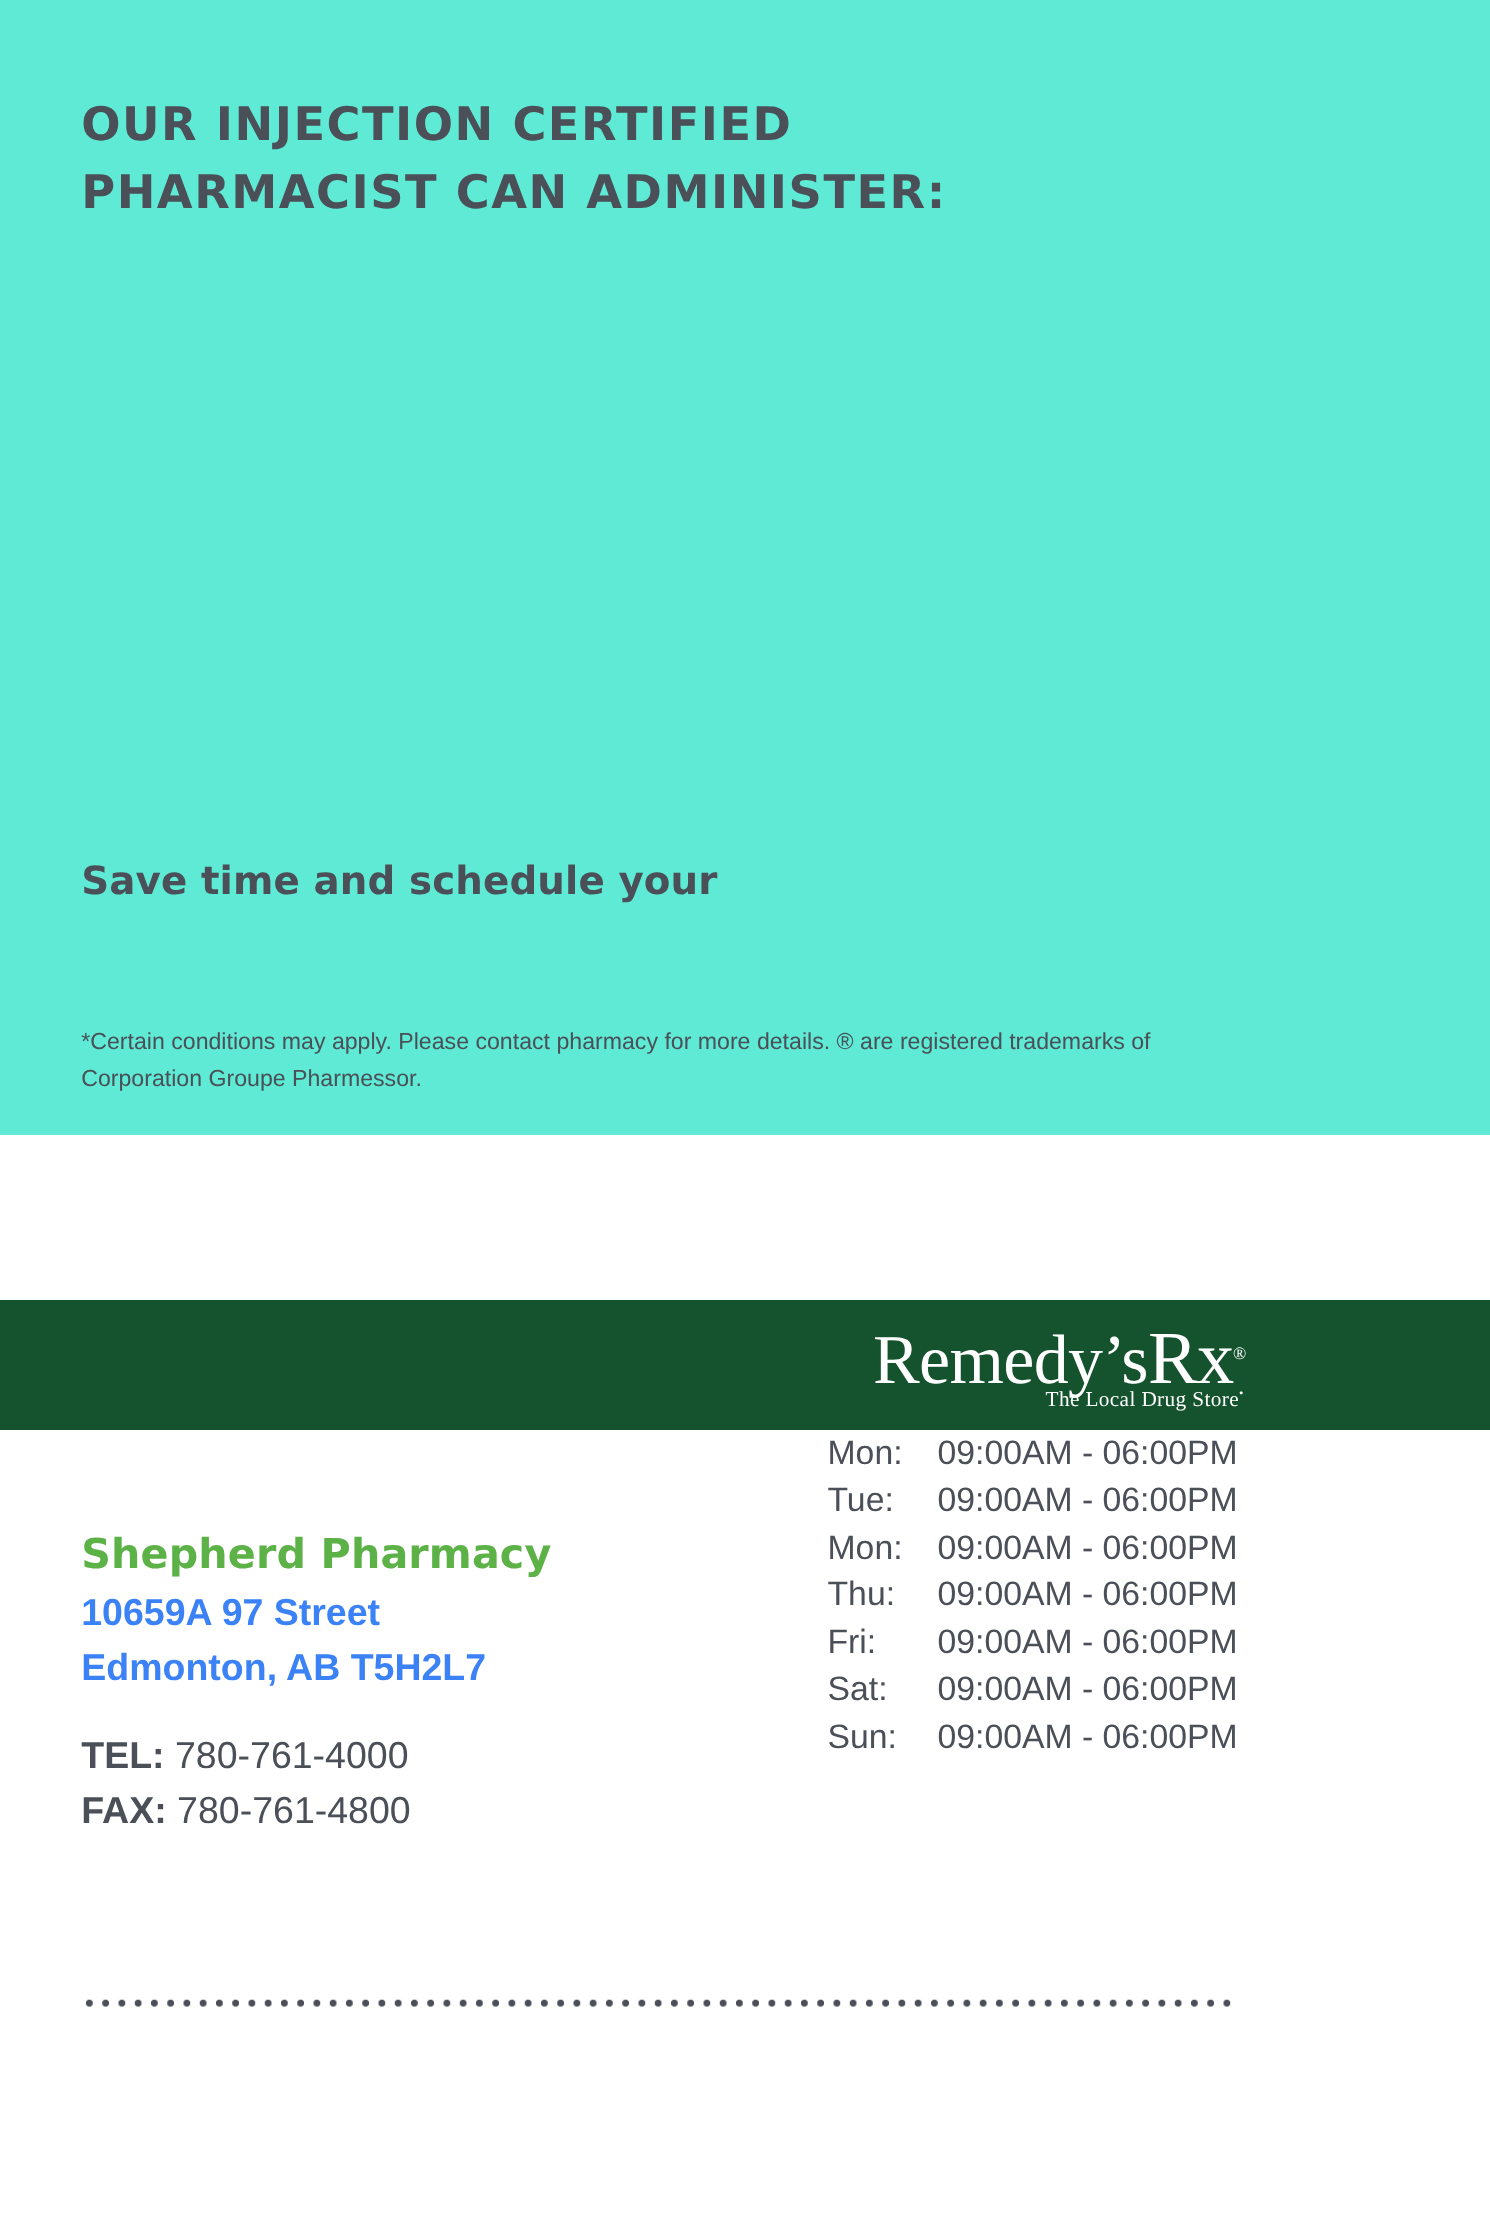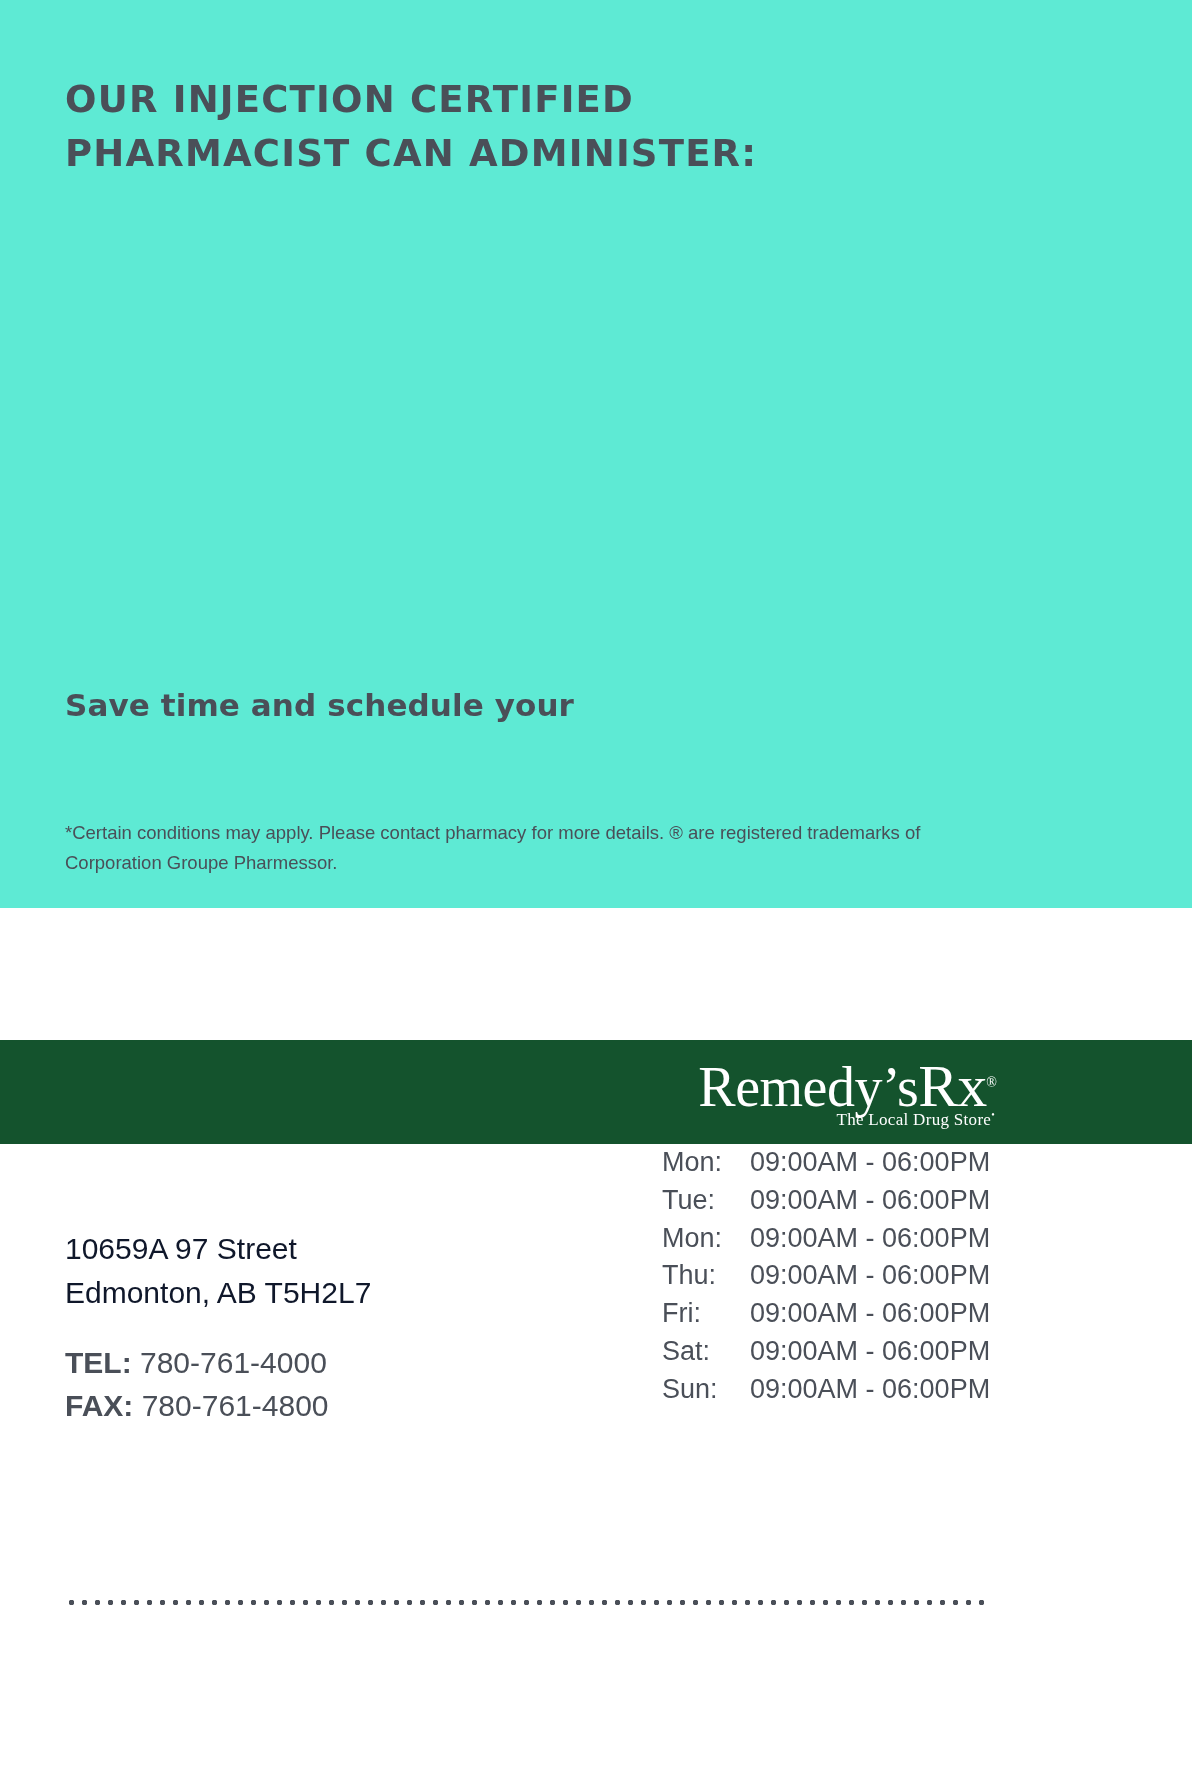--- a/index.html
+++ b/index.html
@@ -139,22 +139,22 @@
     font-size: 33px;
     font-weight: 700;
     color: #5cb247;
     line-height: 1.28;
     letter-spacing: 0.1px;
   }
   .store-addr {
     margin-top: 5px;
     font-family: "Liberation Sans", sans-serif;
     font-size: 30px;
-    font-weight: 400;
-    color: #0f172a;
+    font-weight: 700;
+    color: #3b82f6;
     line-height: 1.46;
   }
   .store-addr div { display: block; }
   .contact-block {
     margin-top: 26px;
     font-family: "Liberation Sans", sans-serif;
     font-size: 30px;
     color: #4a4f58;
     line-height: 1.46;
   }
@@ -233,20 +233,21 @@
 <div class="green-bar">
   <div class="logo-wrap">
     <span class="logo-main"><span>Remedy’s</span><span class="rx">Rx</span><span class="logo-reg">®</span></span>
     <span class="logo-tag"><span>The Local Drug Store</span><span class="tm">•</span></span>
   </div>
 </div>
 
 <div class="info-area">
 
   <div class="store-block">
+    <div class="store-name">Shepherd Pharmacy</div>
     <div class="store-addr">
       <div>10659A 97 Street</div>
       <div>Edmonton, AB T5H2L7</div>
     </div>
     <div class="contact-block">
       <span class="contact-row"><span class="lbl">TEL:</span> <span>780-761-4000</span></span>
       <span class="contact-row"><span class="lbl">FAX:</span> <span>780-761-4800</span></span>
     </div>
   </div>
 

